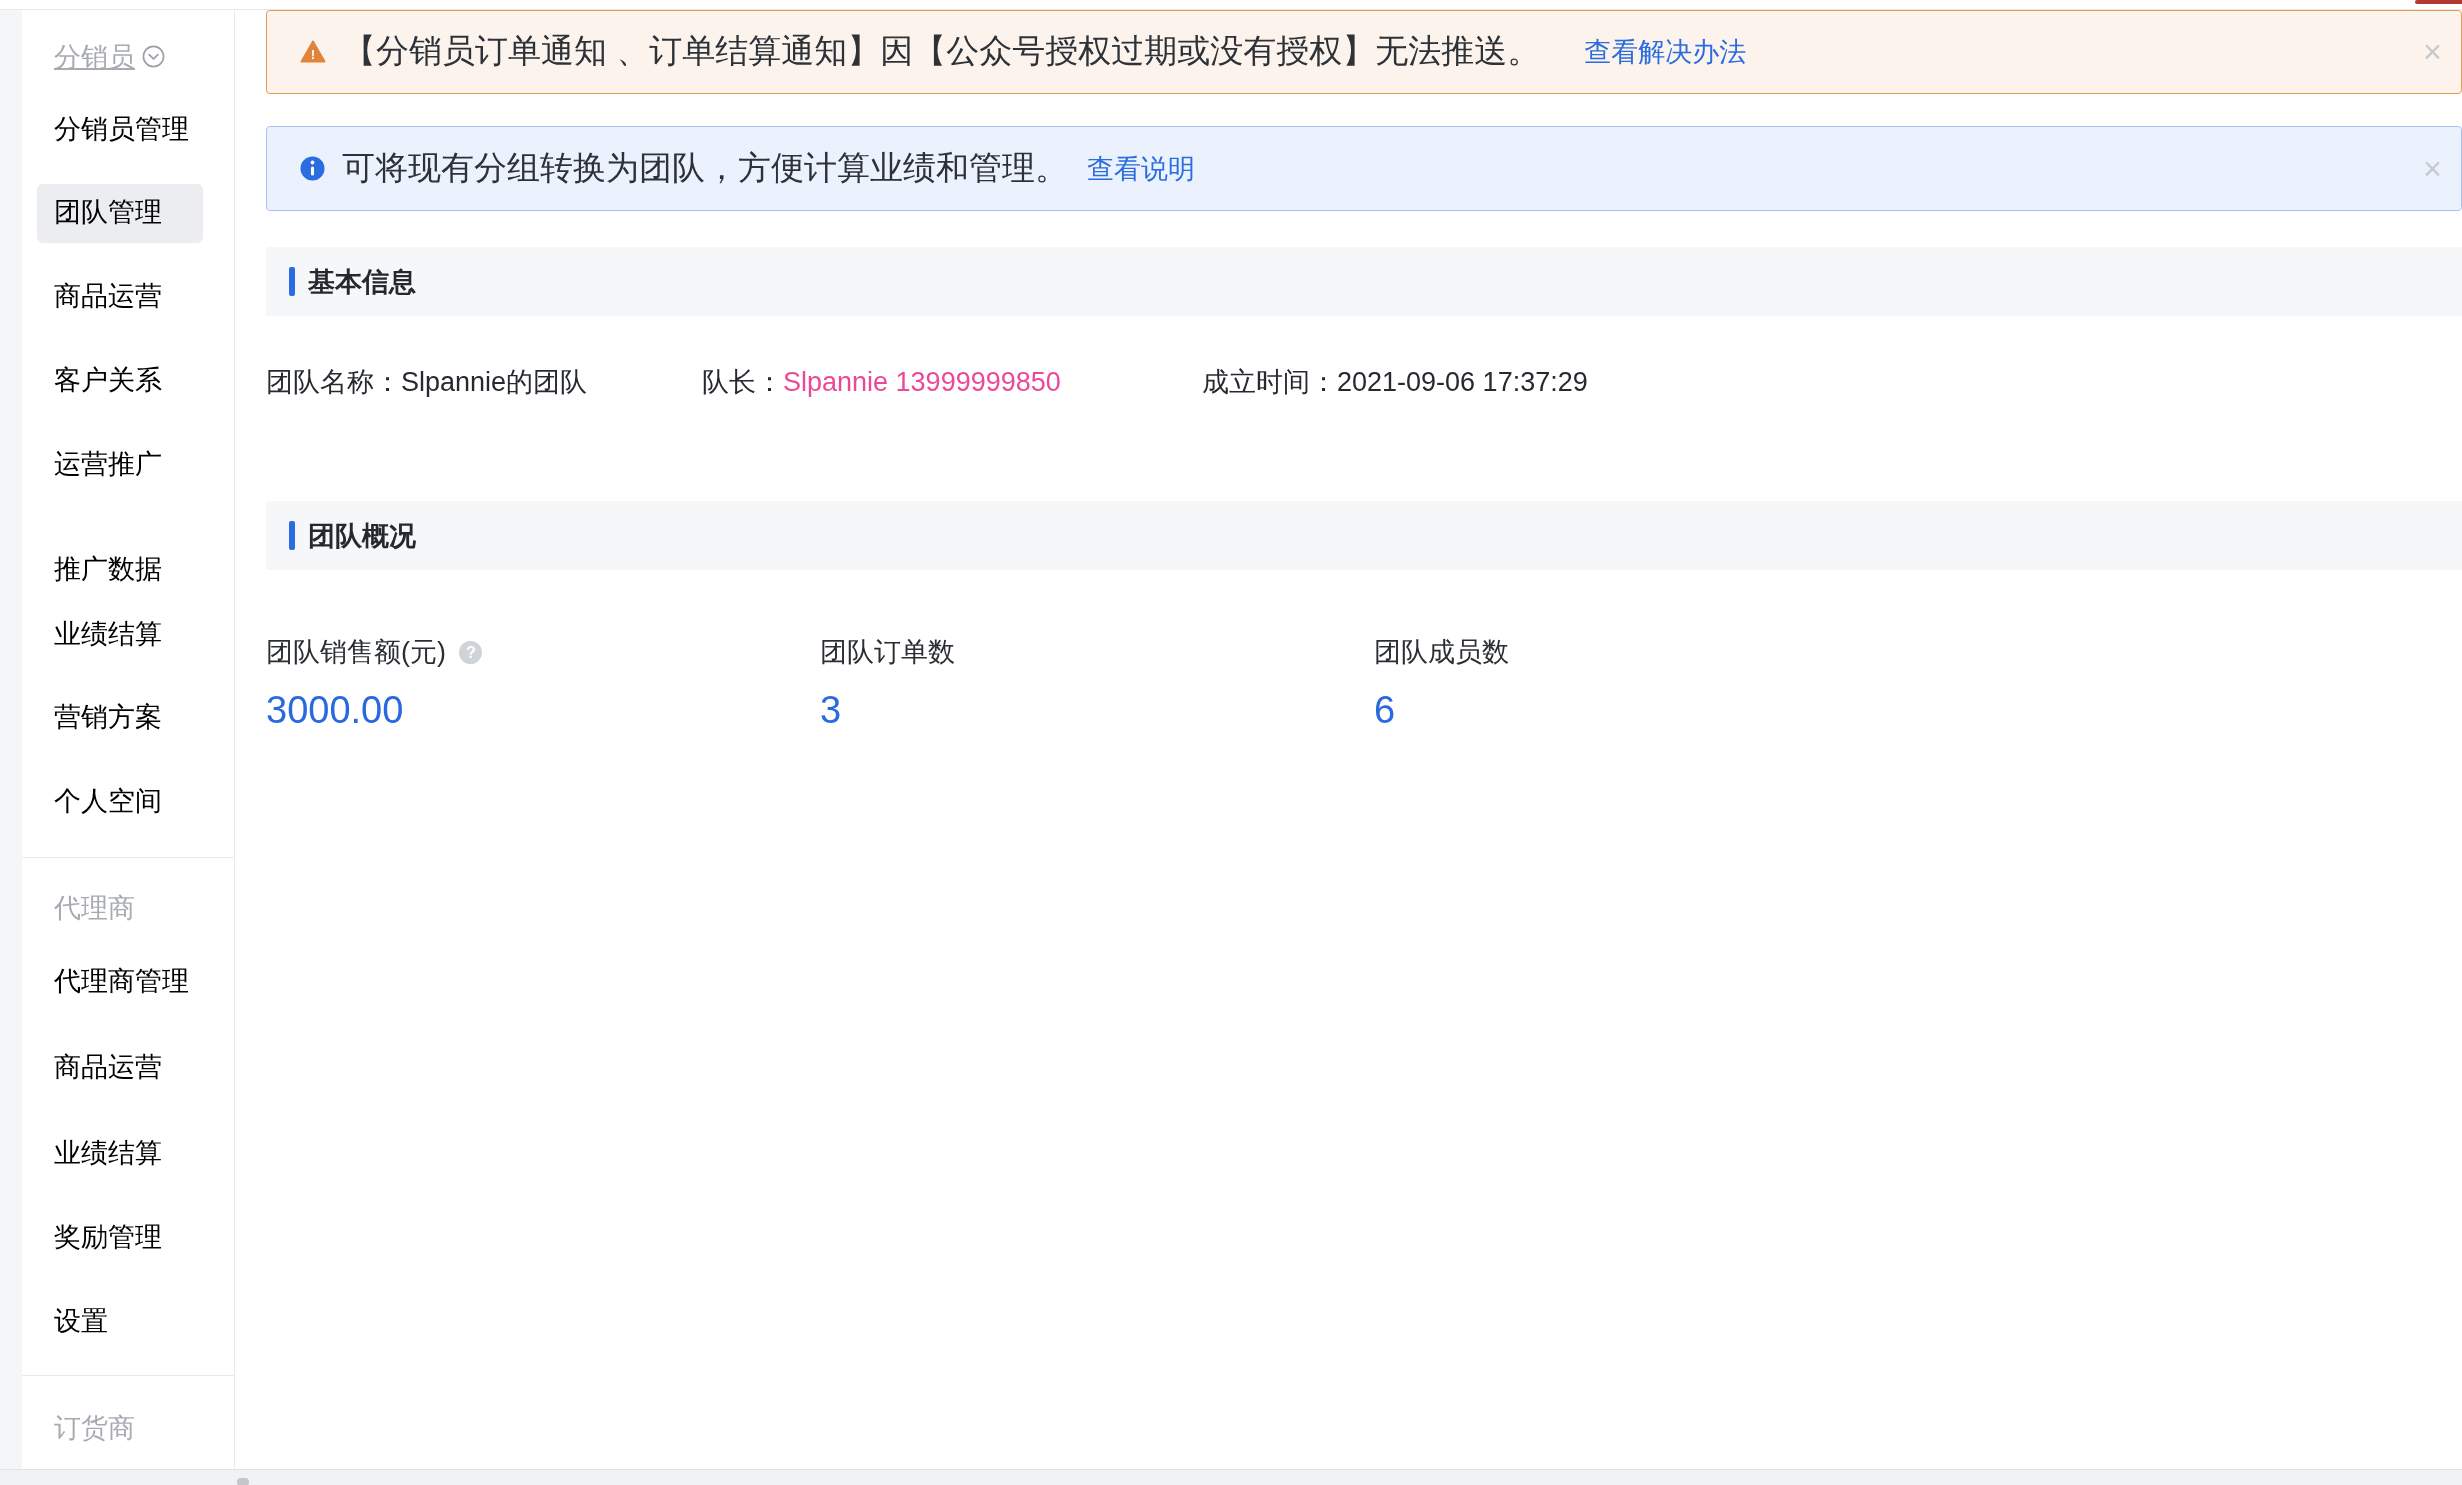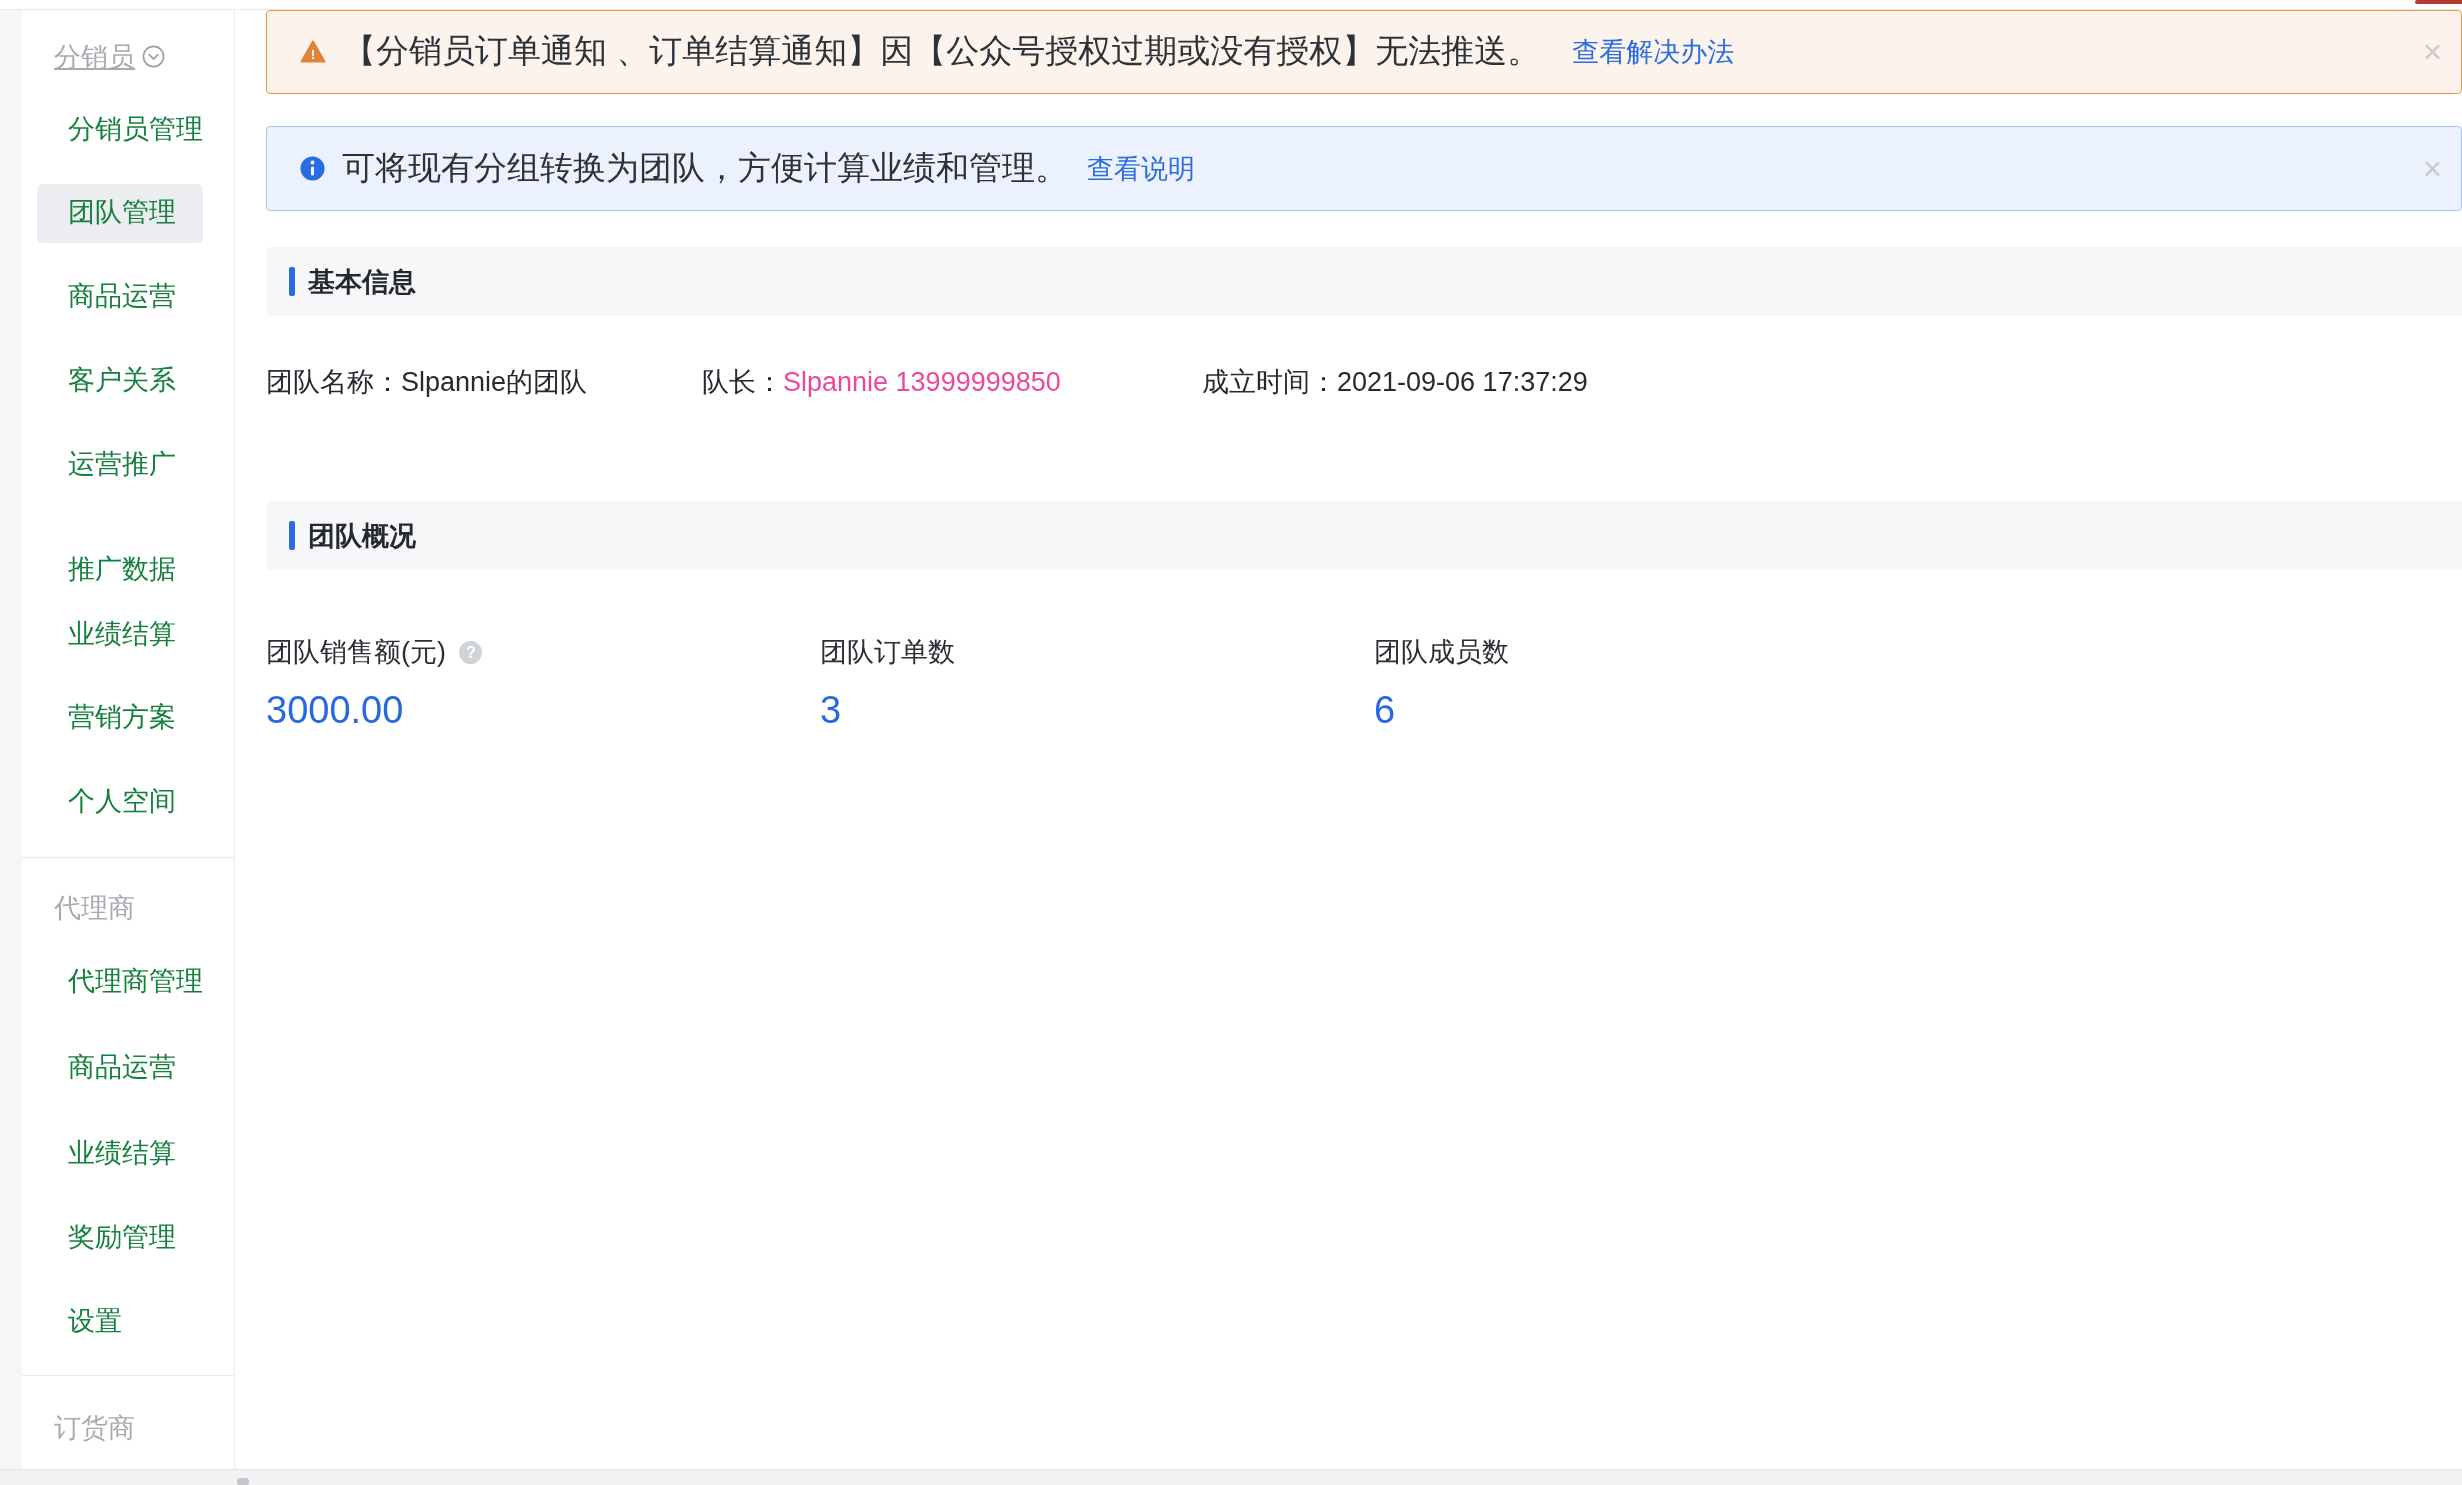--- a/index.html
+++ b/index.html
@@ -10,32 +10,32 @@
   
   .top-border { position:absolute; left:0; right:0; top:8.6px; height:1px; background:#e7e9ec; }
   .red-sliver { position:absolute; top:0; left:2415px; width:48px; height:3.8px; background:#b23930; border-radius:2.9px 0 0 2.9px; }
   .gutter { position:absolute; left:0; top:9.6px; width:22px; bottom:0; background:#f5f6f8; }
   .bottom-strip { position:absolute; left:0; right:0; top:1469px; height:16.3px; background:#f1f2f4; border-top:1px solid #e0e3e7; z-index:30; }
   .scroll-thumb { position:absolute; left:237px; top:1478px; width:11.5px; height:7.6px; background:#c4c6c9; border-radius:3.8px; z-index:31; }
 
   
   .sidebar-bg { position:absolute; left:22px; top:9.6px; width:213px; height:1460px; background:#ffffff; border-right:1px solid #eaebed; }
   .side-header { position:absolute; left:54px; height:34px; line-height:34px; font-size:27px; color:#a7abb1; white-space:nowrap; }
-  .side-item { position:absolute; left:68px; height:34px; line-height:34px; font-size:27px; color:#15803d; white-space:nowrap; cursor:pointer; z-index:2; }
+  .side-item { position:absolute; left:54px; height:34px; line-height:34px; font-size:27px; color:#000000; white-space:nowrap; cursor:pointer; z-index:2; }
   .side-selected-bg { position:absolute; left:37px; top:184px; width:166px; height:59px; background:#ebedf0; border-radius:5.7px; z-index:1; }
   .side-divider { position:absolute; left:22px; width:212px; height:1px; background:#e8eaed; }
   .chevron-wrap { position:absolute; left:142px; top:45px; width:23px; height:23px; }
 
   
   .alert { position:absolute; left:266px; right:0; display:flex; align-items:center; padding:0 86px 0 33px; border-radius:3.8px; }
   .alert.warning { top:9.6px; height:84px; background:#fcf4ec; border:1.9px solid #e49a4a; }
   .alert.info { top:126px; height:85px; background:#ebf2fd; border:1.9px solid #a6c3ef; }
   .alert-text { font-size:33px; color:#2d3138; margin-left:17px; white-space:nowrap; }
   .alert-link { font-size:27px; color:#2b6ce0; white-space:nowrap; cursor:pointer; }
-  .alert.warning .alert-link { margin-left:32px; }
+  .alert.warning .alert-link { margin-left:44px; }
   .alert.info .alert-link { margin-left:19px; }
   .alert-close { position:absolute; right:19px; top:50%; transform:translateY(-50%); font-size:32.5px; font-weight:300; color:#c6cad0; cursor:pointer; line-height:1; }
 
   
   .section-bar { position:absolute; left:266px; right:0; height:69px; background:#f6f7f9; border-radius:3.8px 0 0 3.8px; display:flex; align-items:center; padding-left:23px; }
   .section-indicator { width:5.7px; height:29px; background:#2b6ce0; border-radius:1.9px; margin-right:13.4px; }
   .section-title { font-size:27px; font-weight:600; color:#25292f; white-space:nowrap; }
 
   
   .info-row { position:absolute; left:266px; right:0; top:367px; height:31px; line-height:31px; display:flex; font-size:27px; color:#262a30; }

